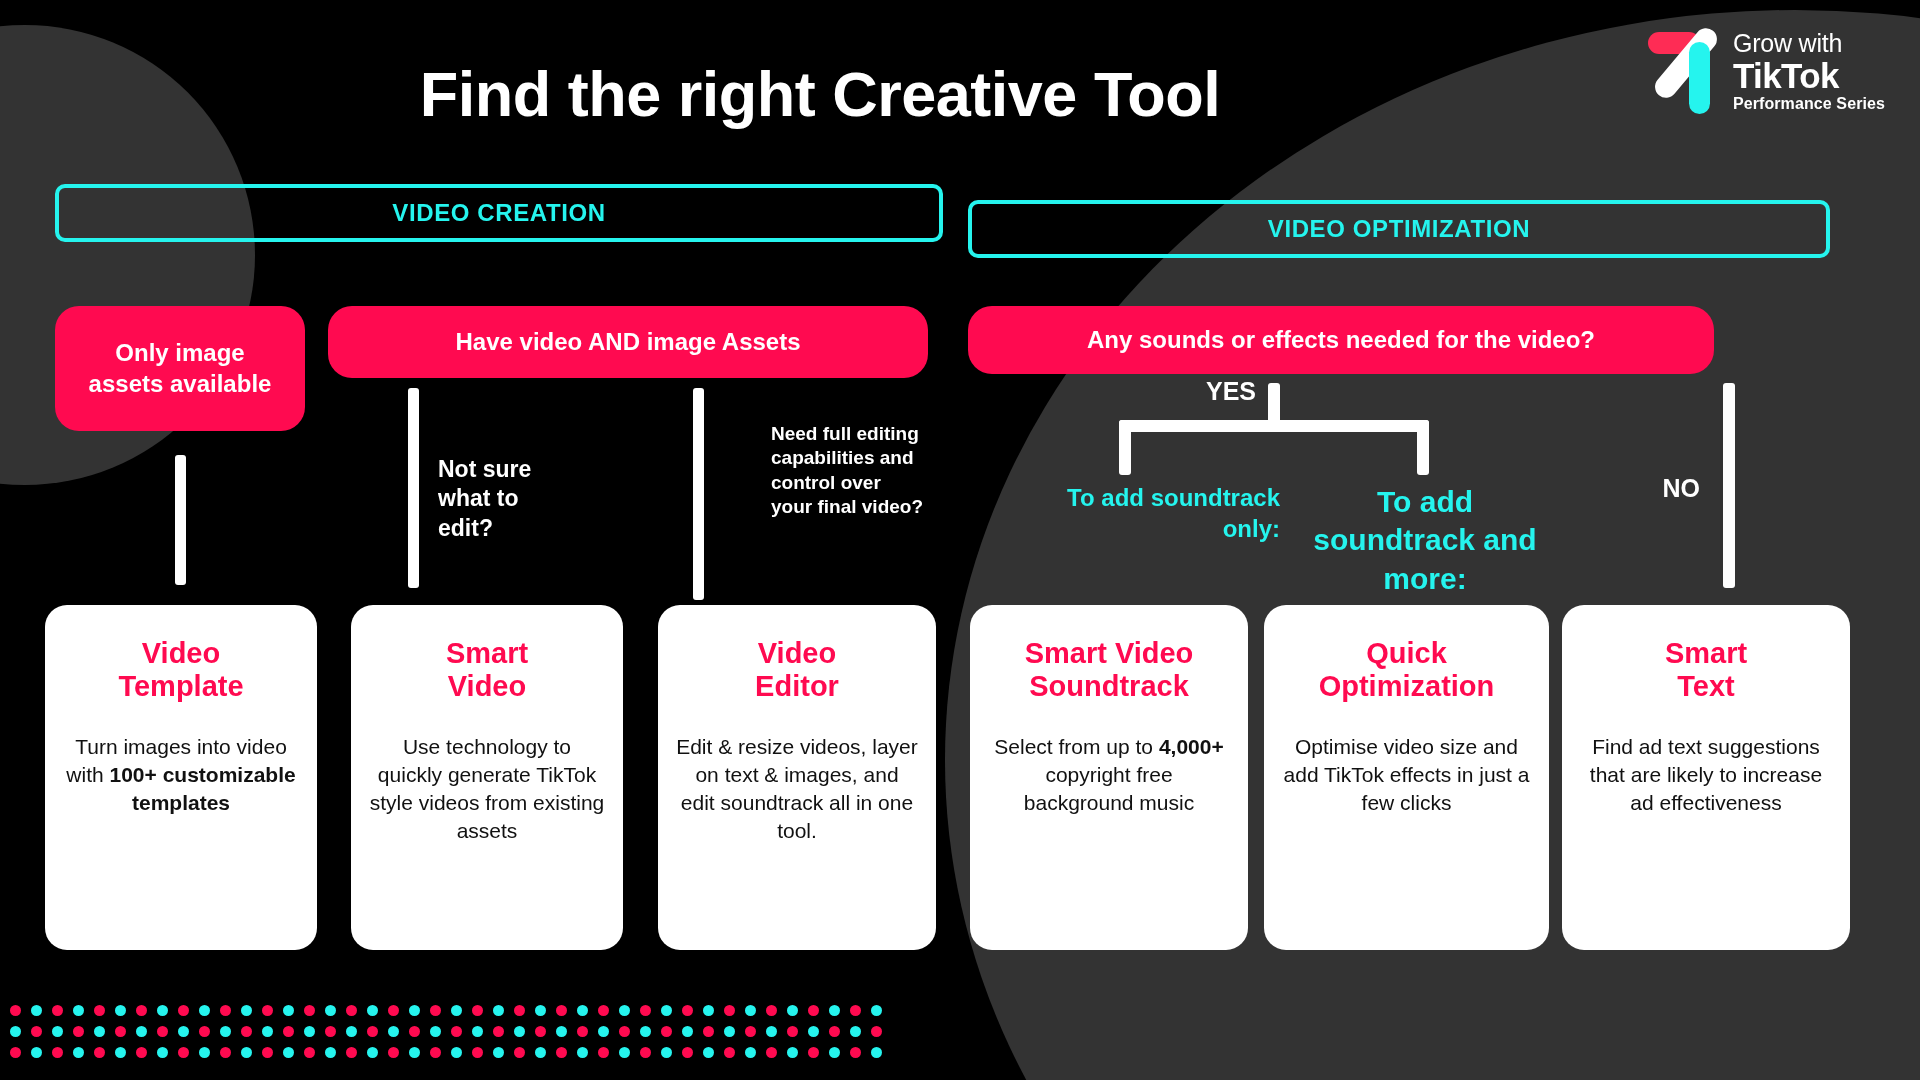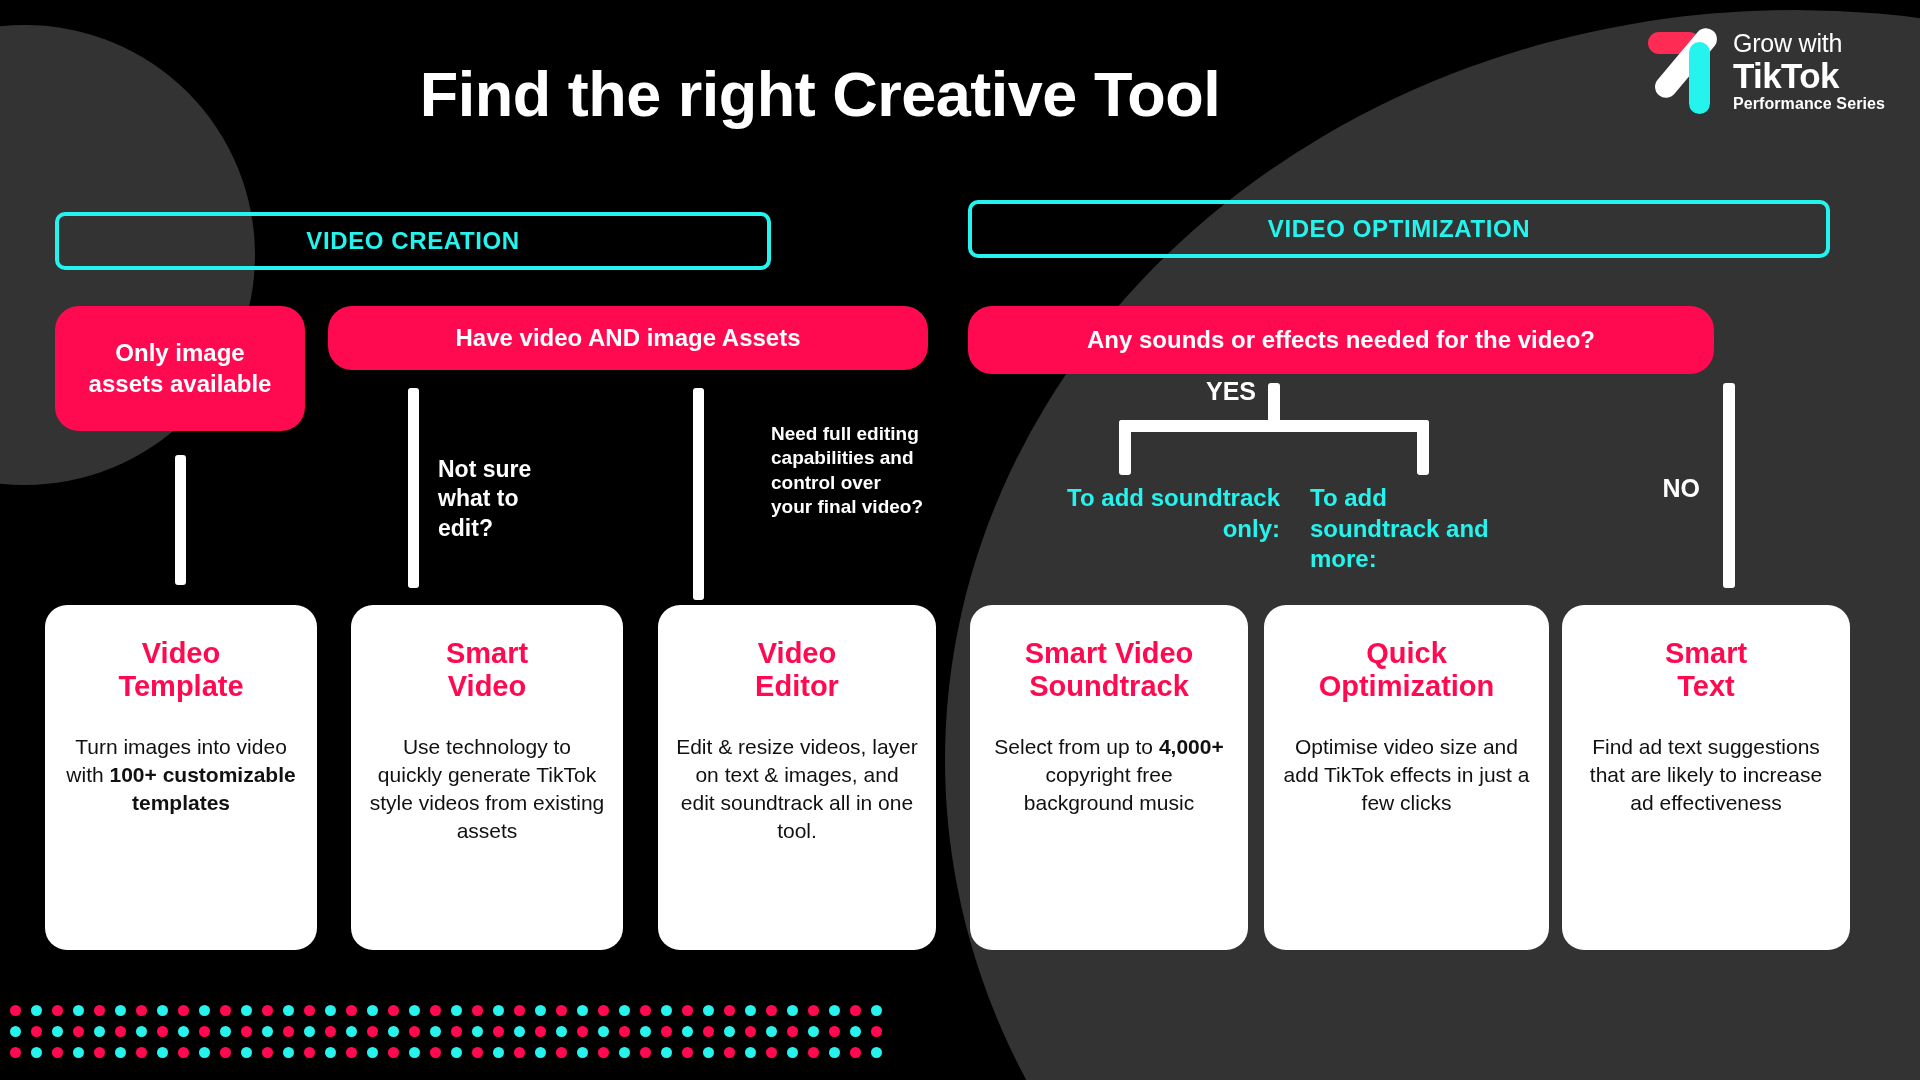--- a/index.html
+++ b/index.html
@@ -87,40 +87,40 @@
     border-radius:10px;
     background:transparent;
     display:flex; align-items:center; justify-content:center;
   }
   .section-pill span {
     color:#25F4EE;
     font-size:24px;
     font-weight:700;
     letter-spacing:0.6px;
   }
-  #pill-creation     { left:55px;  top:212px; width:716px; }
+  #pill-creation     { left:55px;  top:184px; width:888px; }
   #pill-optimization { left:968px; top:200px; width:862px; }
 
   
   .qbox {
     position:absolute;
     background:#FF0A50;
     border-radius:24px;
     display:flex; align-items:center; justify-content:center;
     text-align:center;
     color:#fff;
     font-weight:700;
     padding:8px 16px;
   }
   #qbox-only-image {
     left:55px; top:306px; width:250px; height:125px;
     font-size:24px; line-height:1.28;
   }
   #qbox-have-video {
-    left:328px; top:306px; width:600px; height:64px;
+    left:328px; top:306px; width:600px; height:72px;
     font-size:24px;
   }
   #qbox-any-sounds {
     left:968px; top:306px; width:746px; height:68px;
     font-size:24px;
   }
 
   
   .conn {
     position:absolute;
@@ -237,21 +237,21 @@
 control over
 your final video?</div>
 
   <div class="branch-label white" style="left:1186px; top:375px; width:70px; text-align:right; font-size:25px;">YES</div>
 
   <div class="branch-label white" style="left:1630px; top:472px; width:70px; text-align:right; font-size:25px;">NO</div>
 
   <div class="branch-label cyan" style="left:980px; top:483px; width:300px; text-align:right; font-size:24px; white-space:pre-line;">To add soundtrack
 only:</div>
 
-  <div class="branch-label cyan" style="left:1310px; top:483px; width:230px; font-size:24px; white-space:pre-line;">To add
+  <div class="branch-label cyan" style="left:1310px; top:483px; width:230px; text-align:center; font-size:30px; white-space:pre-line;">To add
 soundtrack and
 more:</div>
 
   <div class="card" style="left:45px; width:272px;">
     <div class="card-title">Video
 Template</div>
     <div class="card-desc"><span>Turn images into video with </span><b>100+ customizable templates</b></div>
   </div>
 
   <div class="card" style="left:351px; width:272px;">

